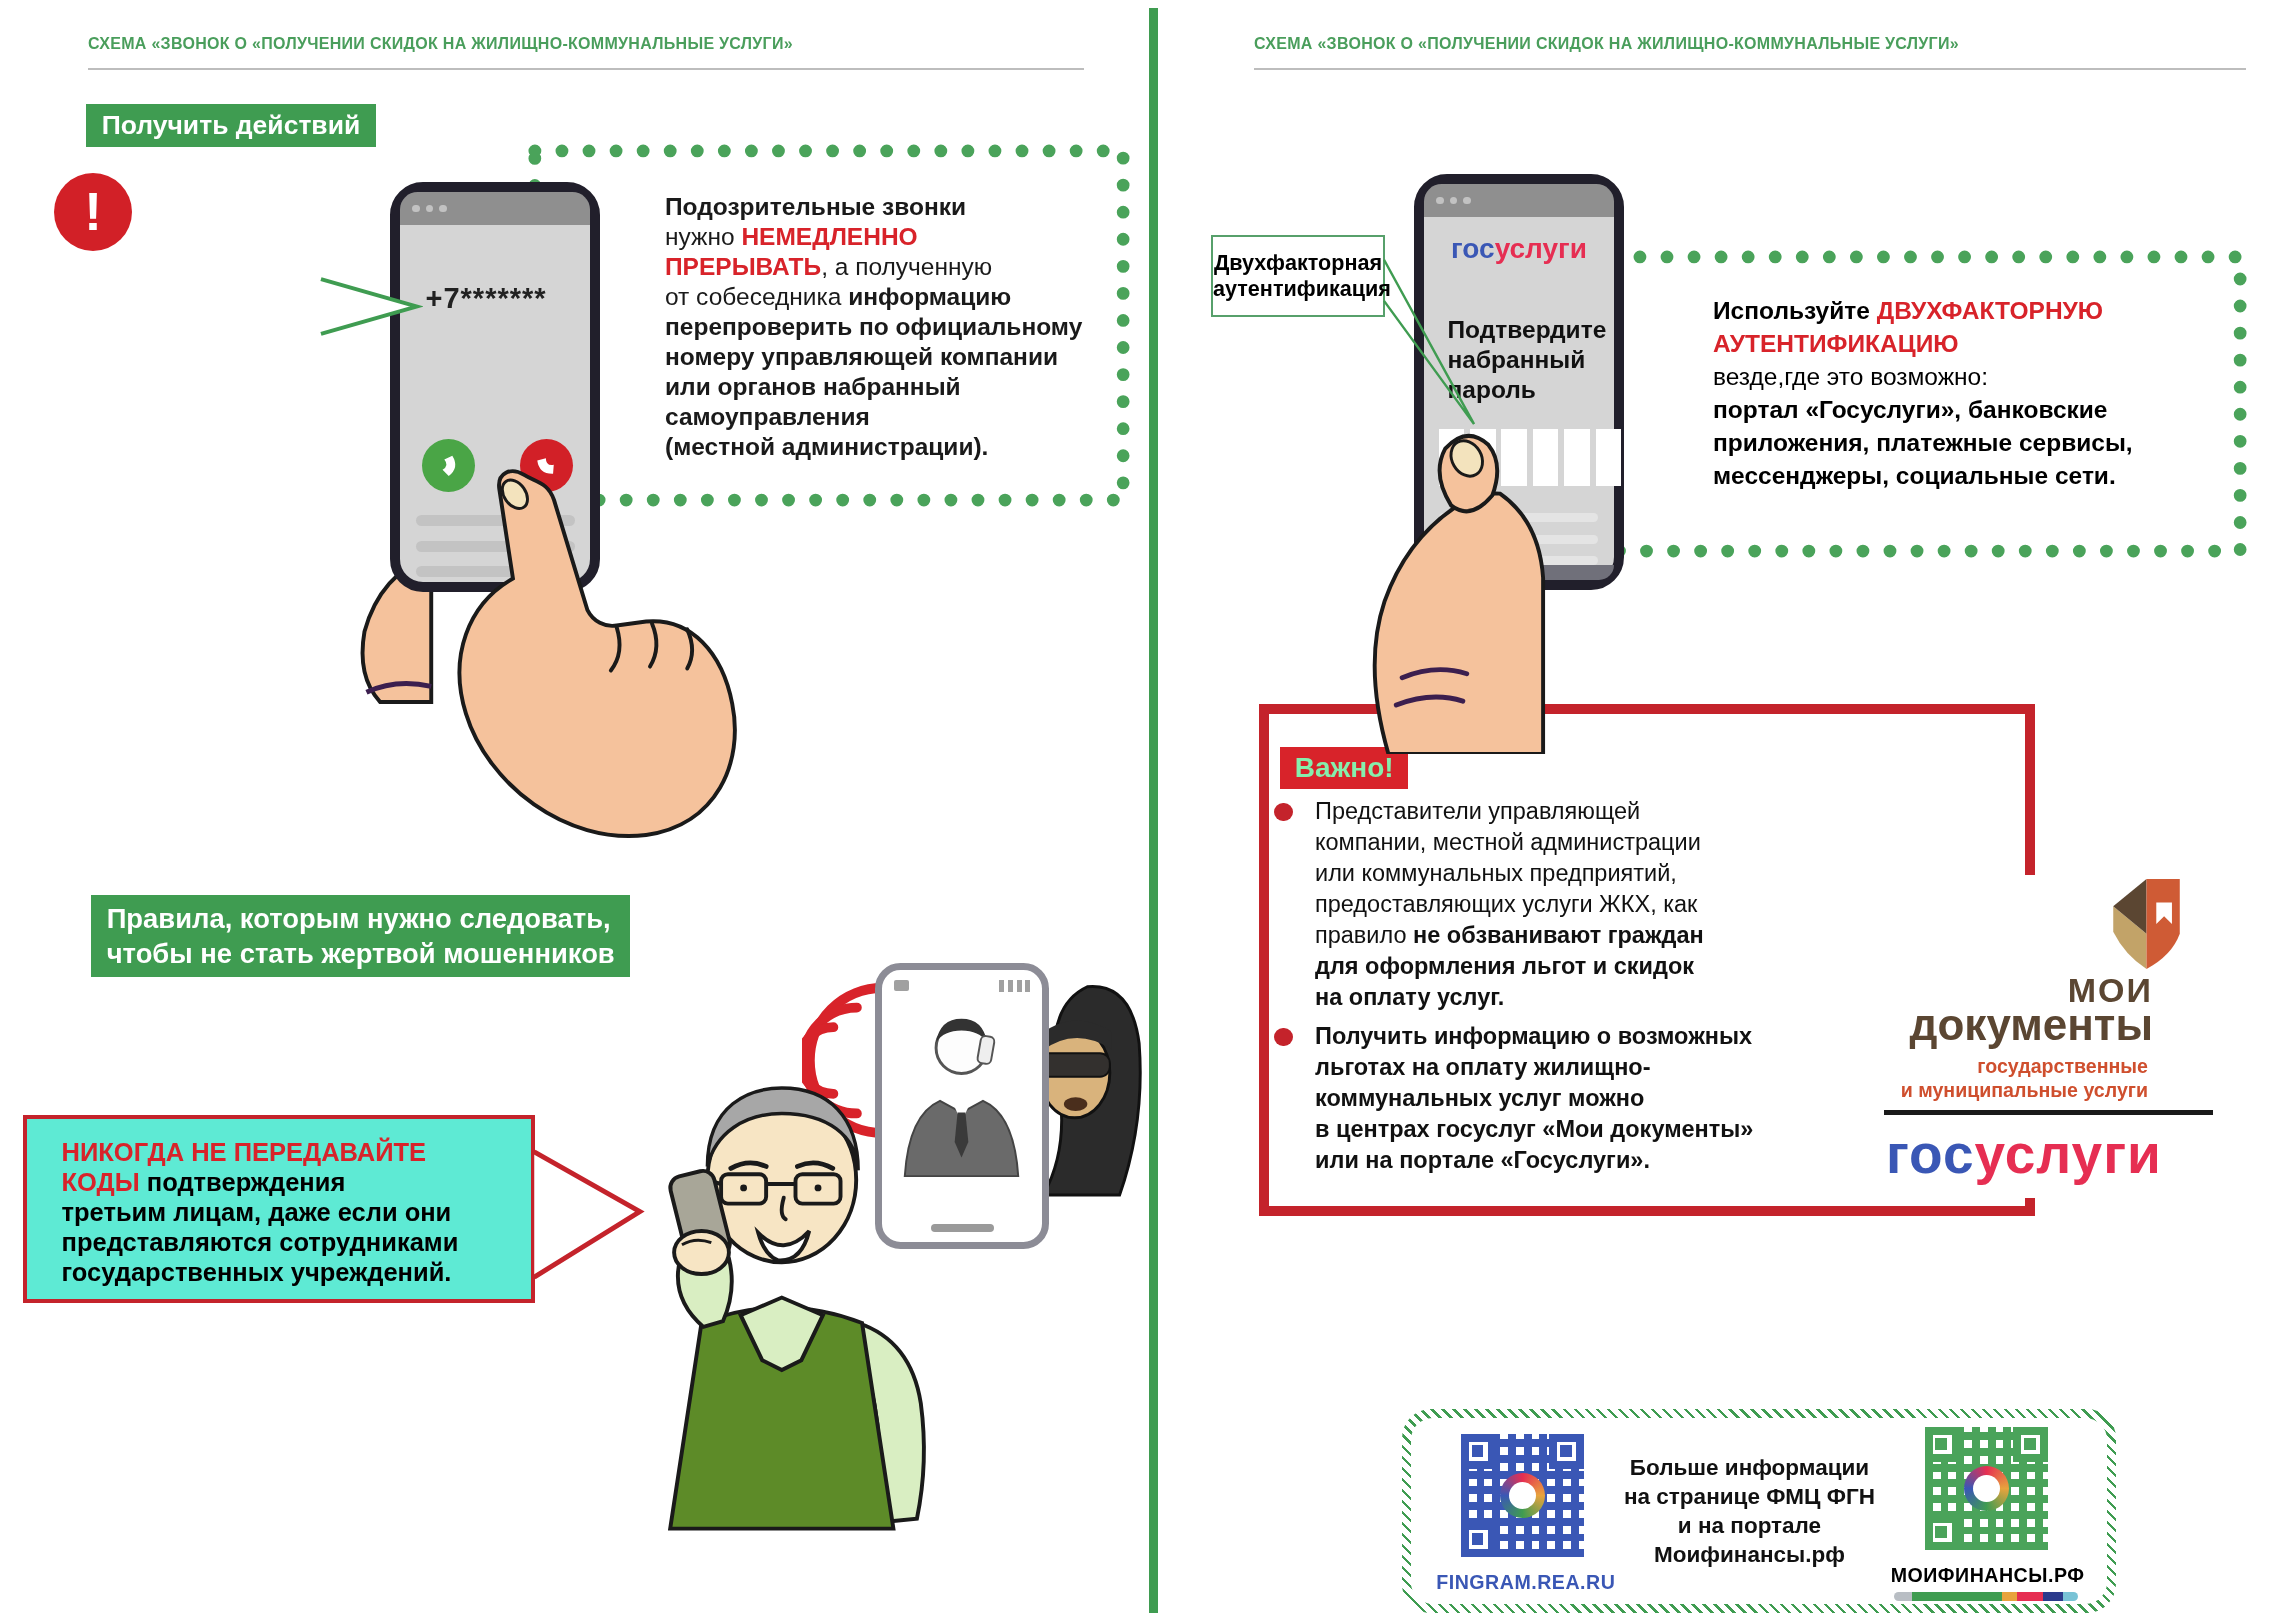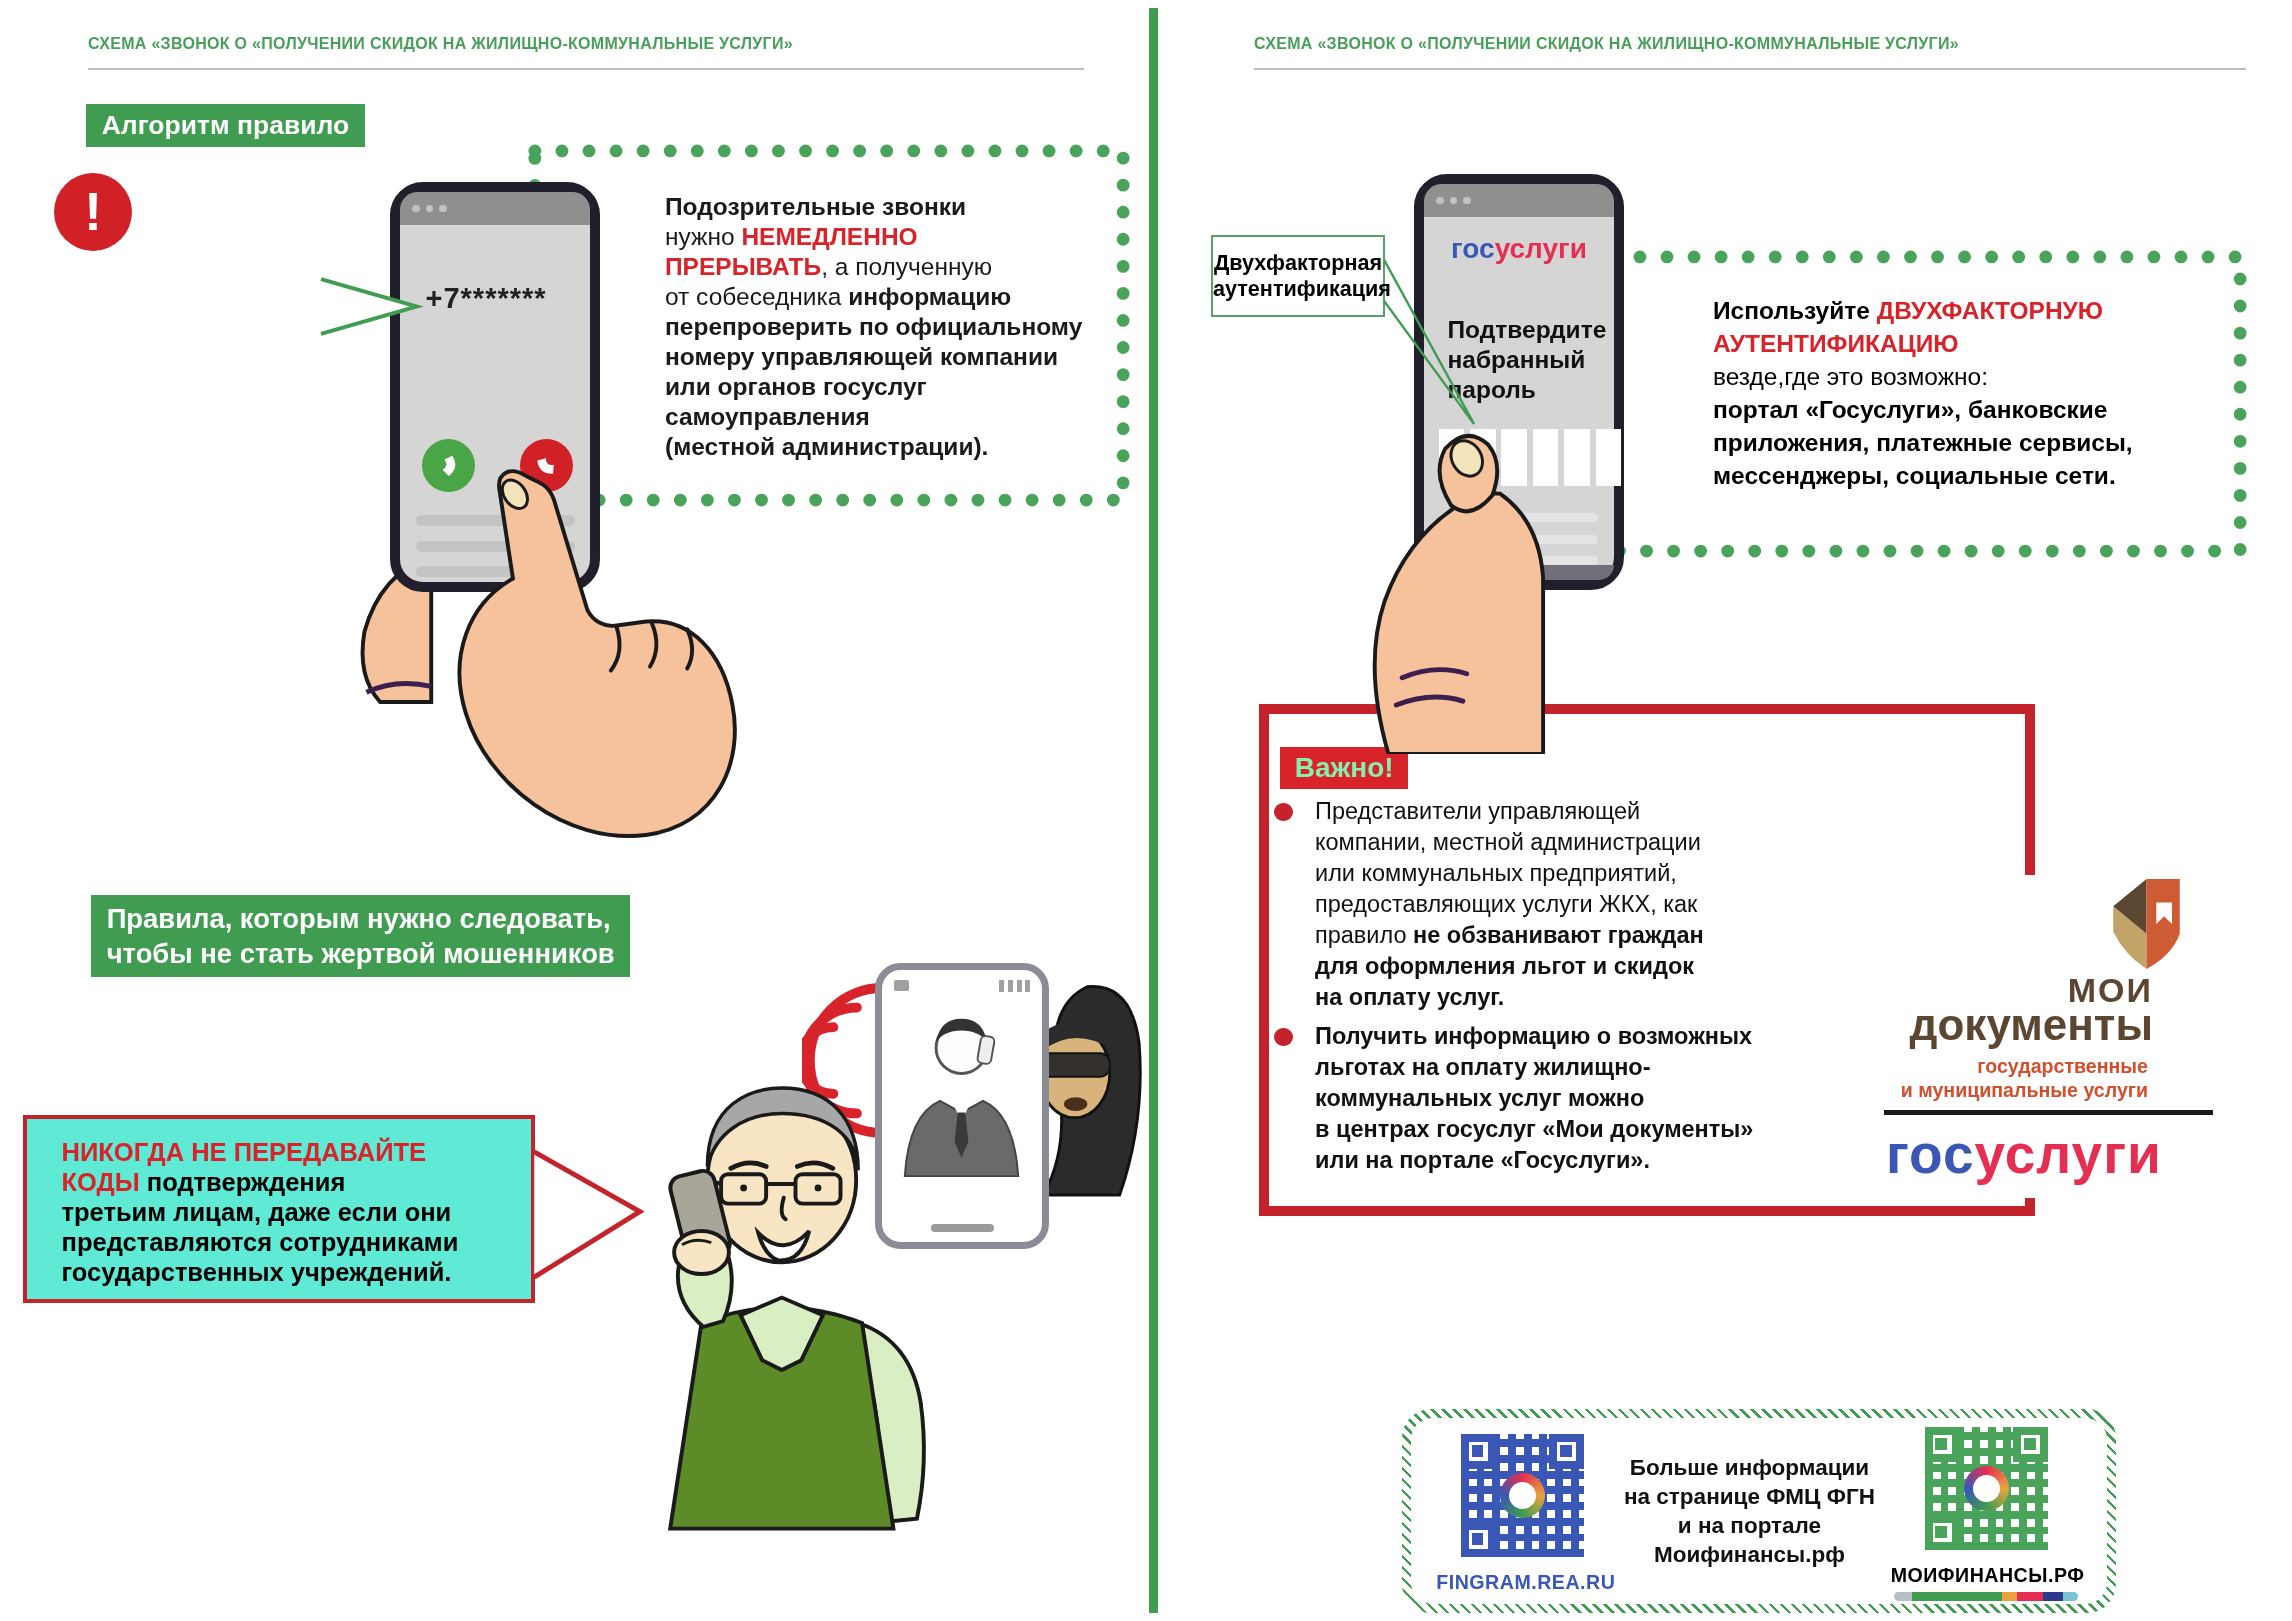--- a/index.html
+++ b/index.html
@@ -80,34 +80,34 @@
 </style>
 </head>
 <body>
 
 <div class="canvas">
   <div class="divider"></div>
 
   <div class="hdr" style="left:88px">СХЕМА «ЗВОНОК О «ПОЛУЧЕНИИ СКИДОК НА ЖИЛИЩНО-КОММУНАЛЬНЫЕ УСЛУГИ»</div>
   <div class="hline" style="left:88px;width:996px"></div>
 
-  <div class="greenlabel algo">Алгоритм правило</div>
+  <div class="greenlabel algo">Получить действий</div>
   <div class="alert">!</div>
 
   <svg class="abs" style="left:527px;top:143px;z-index:1" width="604" height="365" viewBox="0 0 616 372">
     <rect x="8" y="8" width="600" height="356" fill="none" stroke="#4aa35a" stroke-width="13" stroke-dasharray="0.1 27.5" stroke-linecap="round"></rect>
   </svg>
   <div class="advice rich">
       <div class="rline"><span class="b">Подозрительные звонки</span></div>
       <div class="rline"><span>нужно </span><span class="b r">НЕМЕДЛЕННО</span></div>
       <div class="rline"><span class="b r">ПРЕРЫВАТЬ</span><span>, а полученную</span></div>
       <div class="rline"><span>от собеседника </span><span class="b">информацию</span></div>
       <div class="rline"><span class="b">перепроверить по официальному</span></div>
       <div class="rline"><span class="b">номеру управляющей компании</span></div>
-      <div class="rline"><span class="b">или органов госуслуг</span></div>
+      <div class="rline"><span class="b">или органов набранный</span></div>
       <div class="rline"><span class="b">самоуправления</span></div>
       <div class="rline"><span class="b">(местной администрации).</span></div>
     </div>
 
   <svg class="abs" style="left:319px;top:276px;z-index:3" width="104" height="61" viewBox="0 0 106 62">
     <path d="M2,3 L100,31 L2,59" fill="#ffffff" stroke="#3f9c51" stroke-width="4"></path>
   </svg>
 
   <svg class="abs" style="left:337px;top:549px;z-index:1" width="108" height="157" viewBox="0 0 110 160">
     <path d="M96,6 Q44,26 28,84 Q20,130 44,156 L96,156 Z" fill="#f5c29c" stroke="#1a1a1a" stroke-width="4"></path>

